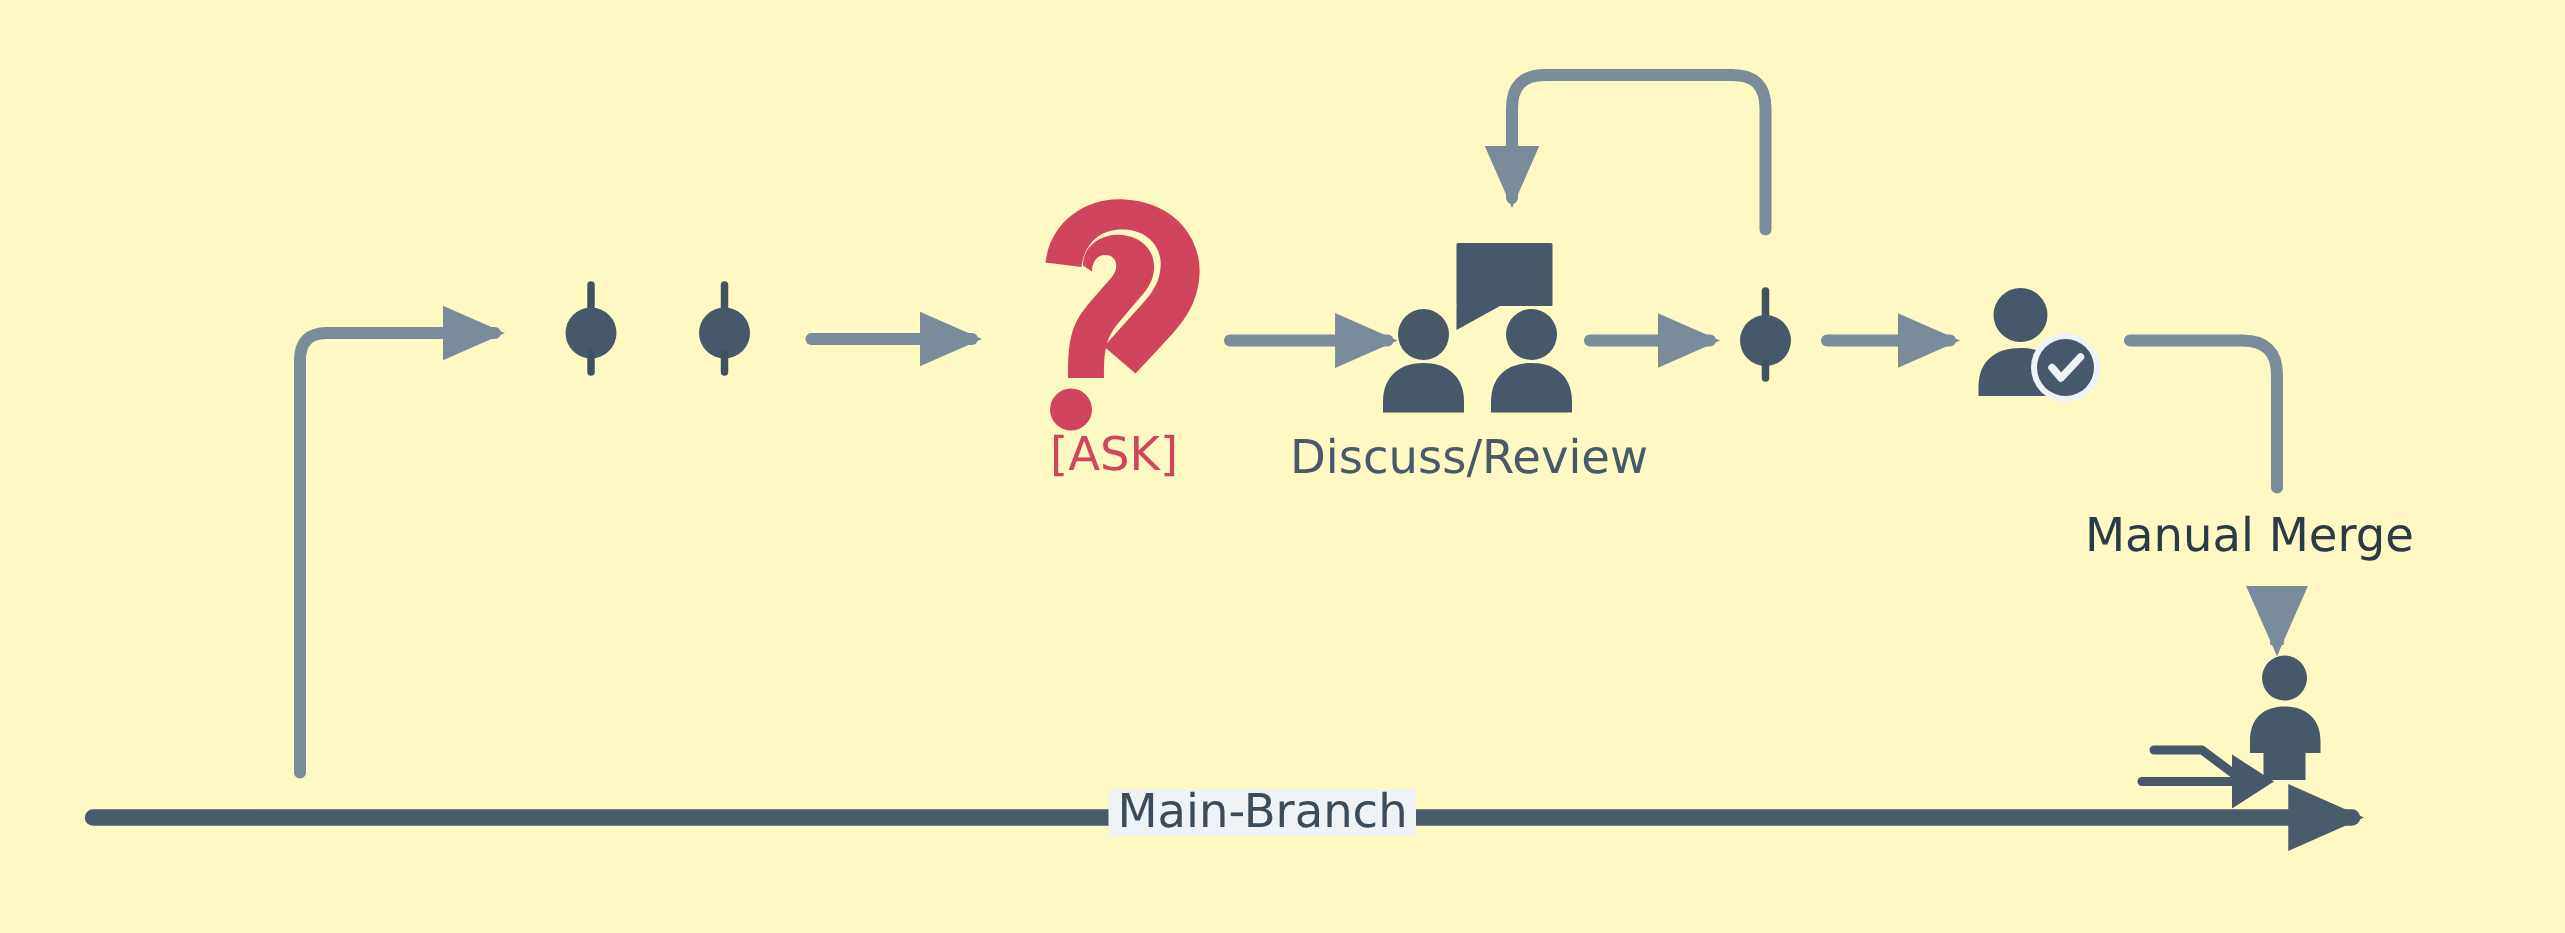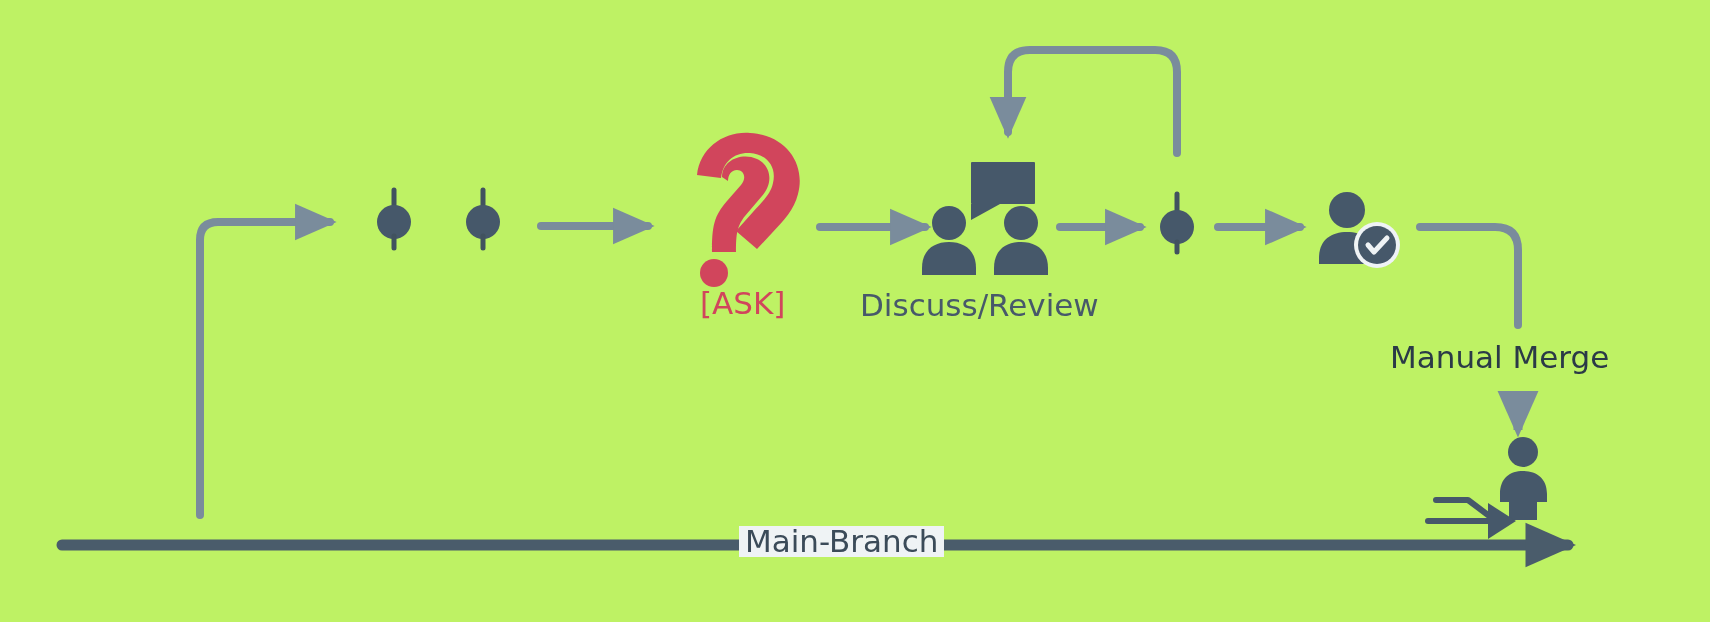--- a/index.html
+++ b/index.html
@@ -11,21 +11,21 @@
   body {
     width: 1710px;
     height: 622px;
     overflow: hidden;
     font-family: "DejaVu Sans", "Liberation Sans", sans-serif;
   }
   #diagram-root {
     position: relative;
     width: 1710px;
     height: 622px;
-    background: #bef264;
+    background: #fef9c3;
   }
   #diagram-svg {
     position: absolute;
     top: 0;
     left: 0;
     width: 1710px;
     height: 622px;
     display: block;
   }
   .lbl {

